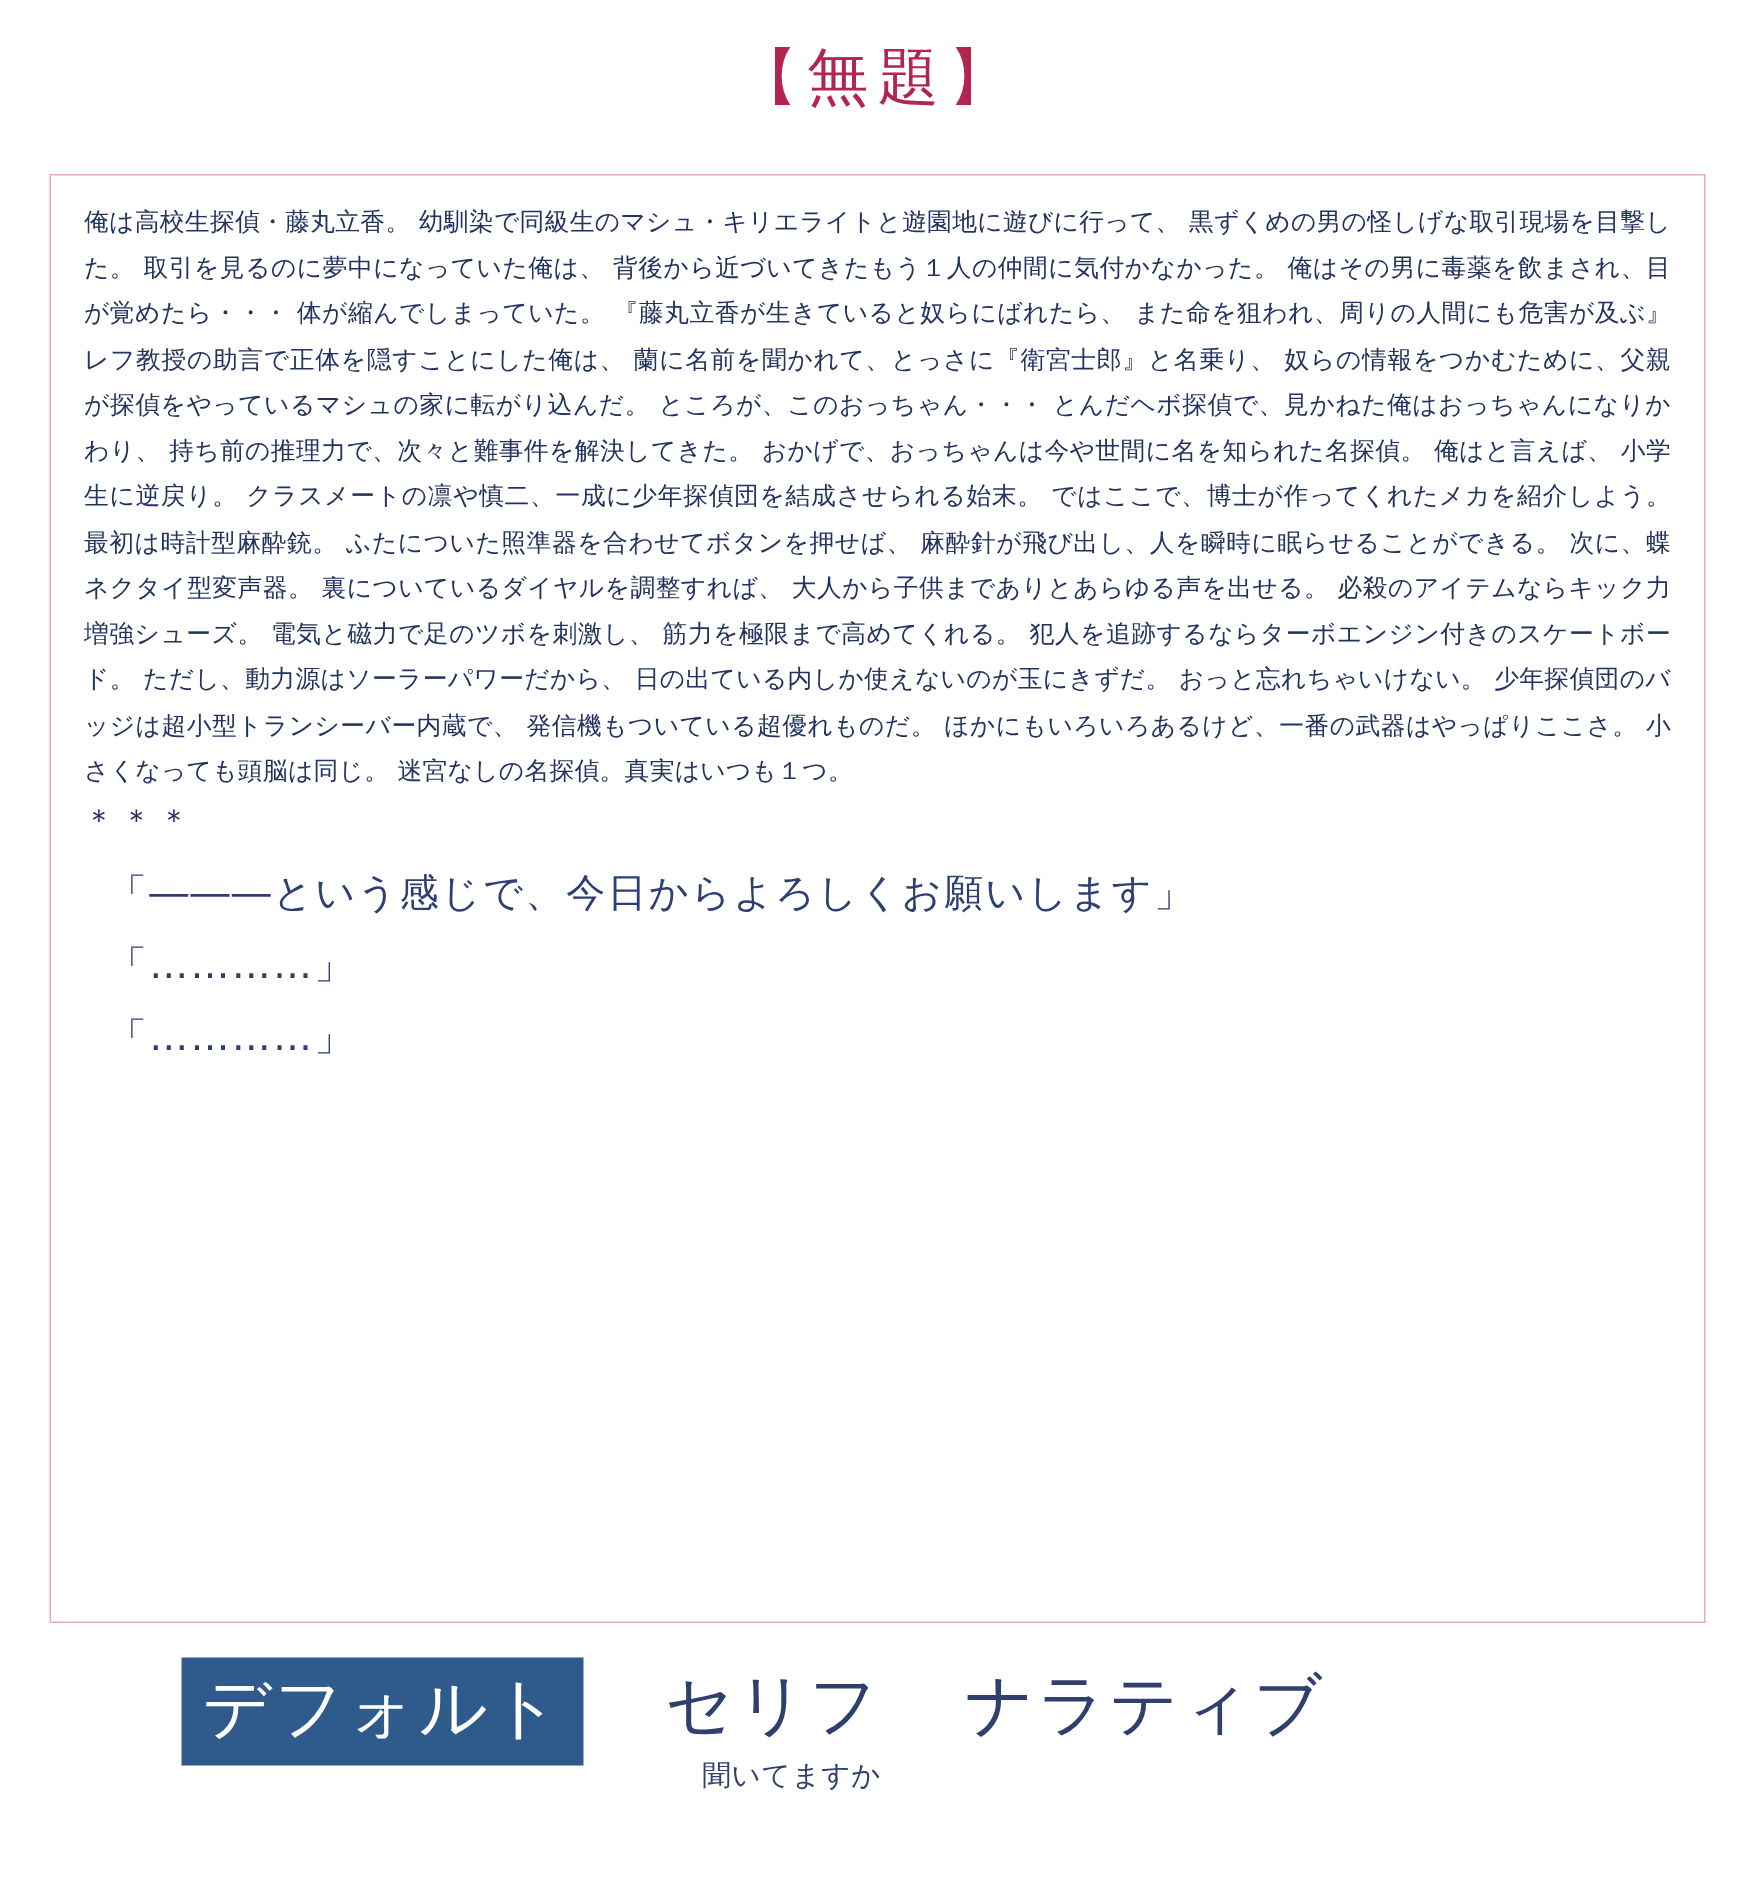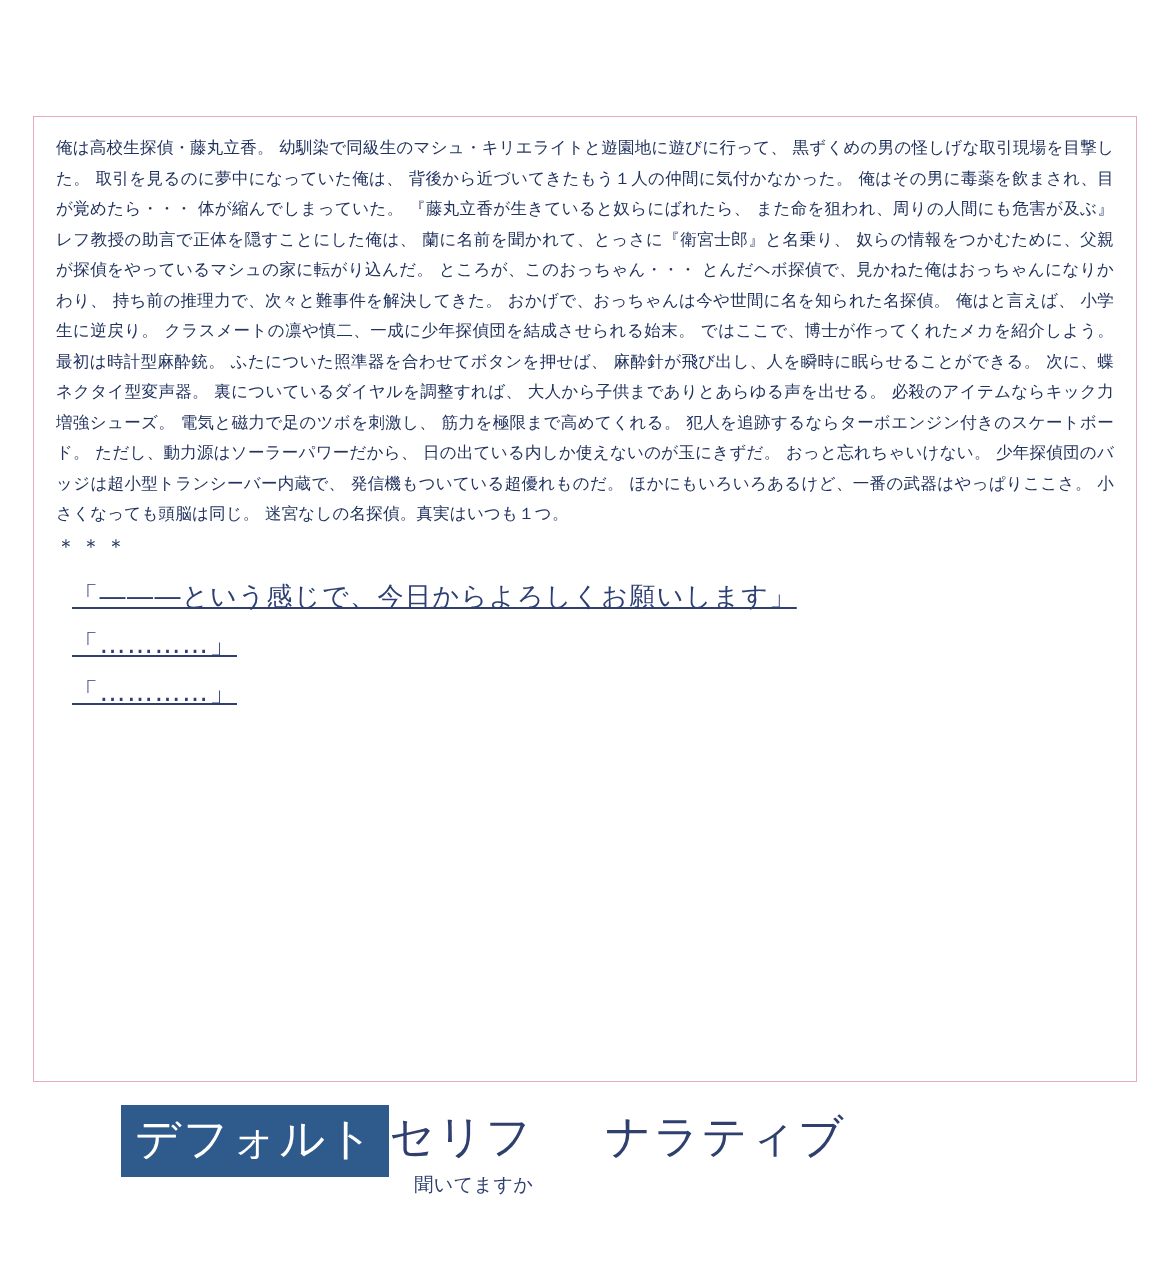--- a/index.html
+++ b/index.html
@@ -65,21 +65,20 @@
     margin-top: 12px;
     padding-left: 16px;
   }
   .dialogue-line {
     font-size: 26px;
     line-height: 48px;
     color: #2d3f73;
     letter-spacing: 1.5px;
     font-family: "DejaVu Sans", sans-serif;
     white-space: pre;
-    text-decoration: underline;
   }
   .mode-bar {
     position: absolute;
     left: 33px;
     top: 1105px;
     width: 1104px;
     height: 130px;
     display: flex;
     align-items: flex-start;
     padding-left: 88px;
@@ -115,32 +114,34 @@
     color: #ffffff;
   }
   .mode-plain .mode-label {
     color: #2f3f6e;
   }
   .mode-plain .mode-sub {
     color: #2f3f6e;
     margin-top: 4px;
   }
   .mode-serif {
+    margin-left: 54px;
     padding-top: 4px;
   }
   .mode-narrative {
-    margin-left: 72px;
+    margin-left: 56px;
     padding-top: 4px;
   }
 </style>
 </head>
 <body>
 
 <div class="page">
 
+  <h1 class="title">【無題】</h1>
 
   <div class="editor-frame">
     <div class="body-text">俺は高校生探偵・藤丸立香。 幼馴染で同級生のマシュ・キリエライトと遊園地に遊びに行って、 黒ずくめの男の怪しげな取引現場を目撃した。 取引を見るのに夢中になっていた俺は、 背後から近づいてきたもう１人の仲間に気付かなかった。 俺はその男に毒薬を飲まされ、目が覚めたら・・・ 体が縮んでしまっていた。 『藤丸立香が生きていると奴らにばれたら、 また命を狙われ、周りの人間にも危害が及ぶ』 レフ教授の助言で正体を隠すことにした俺は、 蘭に名前を聞かれて、とっさに『衛宮士郎』と名乗り、 奴らの情報をつかむために、父親が探偵をやっているマシュの家に転がり込んだ。 ところが、このおっちゃん・・・ とんだヘボ探偵で、見かねた俺はおっちゃんになりかわり、 持ち前の推理力で、次々と難事件を解決してきた。 おかげで、おっちゃんは今や世間に名を知られた名探偵。 俺はと言えば、 小学生に逆戻り。 クラスメートの凛や慎二、一成に少年探偵団を結成させられる始末。 ではここで、博士が作ってくれたメカを紹介しよう。 最初は時計型麻酔銃。 ふたについた照準器を合わせてボタンを押せば、 麻酔針が飛び出し、人を瞬時に眠らせることができる。 次に、蝶ネクタイ型変声器。 裏についているダイヤルを調整すれば、 大人から子供までありとあらゆる声を出せる。 必殺のアイテムならキック力増強シューズ。 電気と磁力で足のツボを刺激し、 筋力を極限まで高めてくれる。 犯人を追跡するならターボエンジン付きのスケートボード。 ただし、動力源はソーラーパワーだから、 日の出ている内しか使えないのが玉にきずだ。 おっと忘れちゃいけない。 少年探偵団のバッジは超小型トランシーバー内蔵で、 発信機もついている超優れものだ。 ほかにもいろいろあるけど、一番の武器はやっぱりここさ。 小さくなっても頭脳は同じ。 迷宮なしの名探偵。真実はいつも１つ。</div>
     <div class="separator">＊＊＊</div>
     <div class="dialogue">
       <div class="dialogue-line">「―――という感じで、今日からよろしくお願いします」</div>
       <div class="dialogue-line">「…………」</div>
       <div class="dialogue-line">「…………」</div>
     </div>
   </div>

